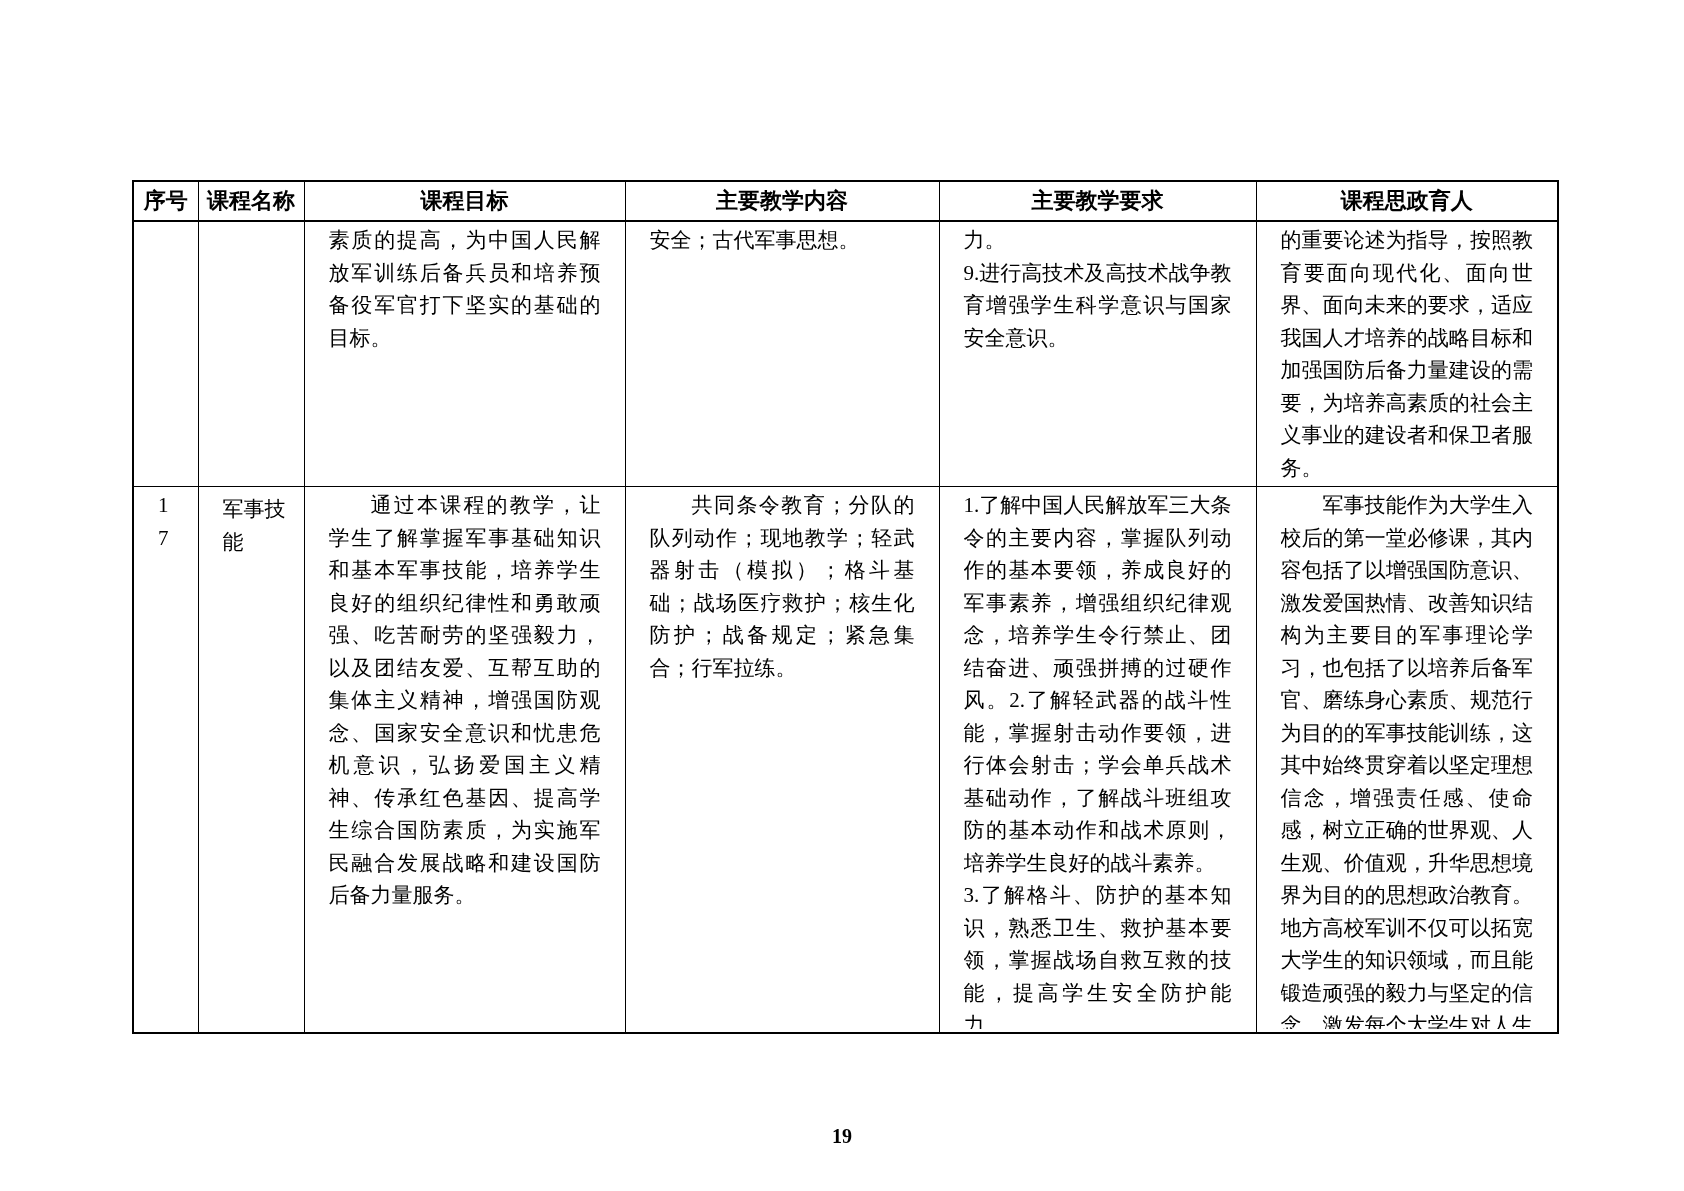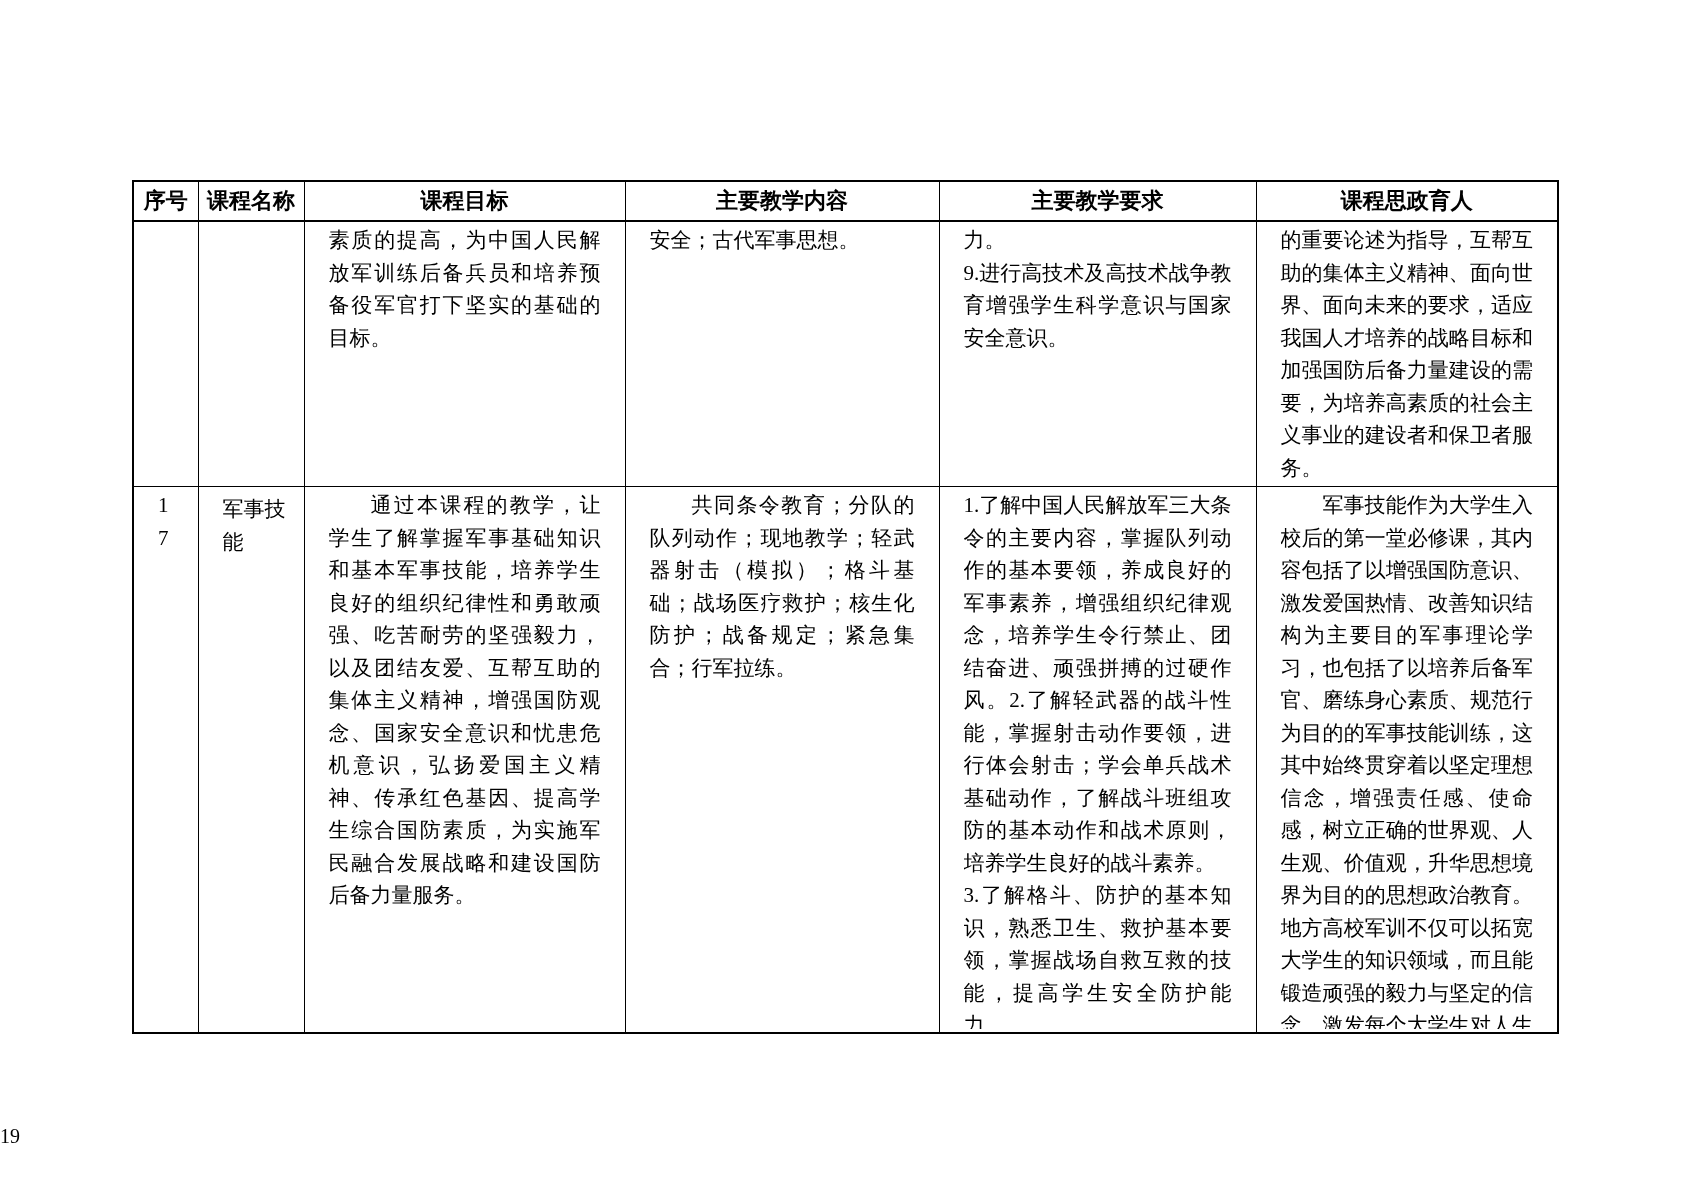--- a/index.html
+++ b/index.html
@@ -67,22 +67,24 @@
   p.indent { text-indent: 2em; }
   .clip {
     max-height: 540px;
     overflow: hidden;
   }
   .page-number {
     position: absolute;
     left: 0;
     right: 0;
     top: 1124px;
+    text-align: center;
     font-size: 20px;
     line-height: 24px;
+    font-weight: bold;
   }
 </style>
 </head>
 <body>
 
 <div class="page">
 
   <div class="table-wrap">
     <table class="course-table">
       <colgroup>
@@ -115,21 +117,21 @@
             <p>素质的提高，为中国人民解放军训练后备兵员和培养预备役军官打下坚实的基础的目标。</p>
           </td>
           <td>
             <p>安全；古代军事思想。</p>
           </td>
           <td>
             <p>力。</p>
             <p>9.进行高技术及高技术战争教育增强学生科学意识与国家安全意识。</p>
           </td>
           <td>
-            <p>的重要论述为指导，互帮互助的集体主义精神、面向世界、面向未来的要求，适应我国人才培养的战略目标和加强国防后备力量建设的需要，为培养高素质的社会主义事业的建设者和保卫者服务。</p>
+            <p>的重要论述为指导，按照教育要面向现代化、面向世界、面向未来的要求，适应我国人才培养的战略目标和加强国防后备力量建设的需要，为培养高素质的社会主义事业的建设者和保卫者服务。</p>
           </td>
         </tr>
         <tr class="row-main">
           <td class="c-seq v-mid">
             <p>17</p>
           </td>
           <td class="c-name v-mid">
             <div class="name-box">
               <p>军事技能</p>
             </div>

